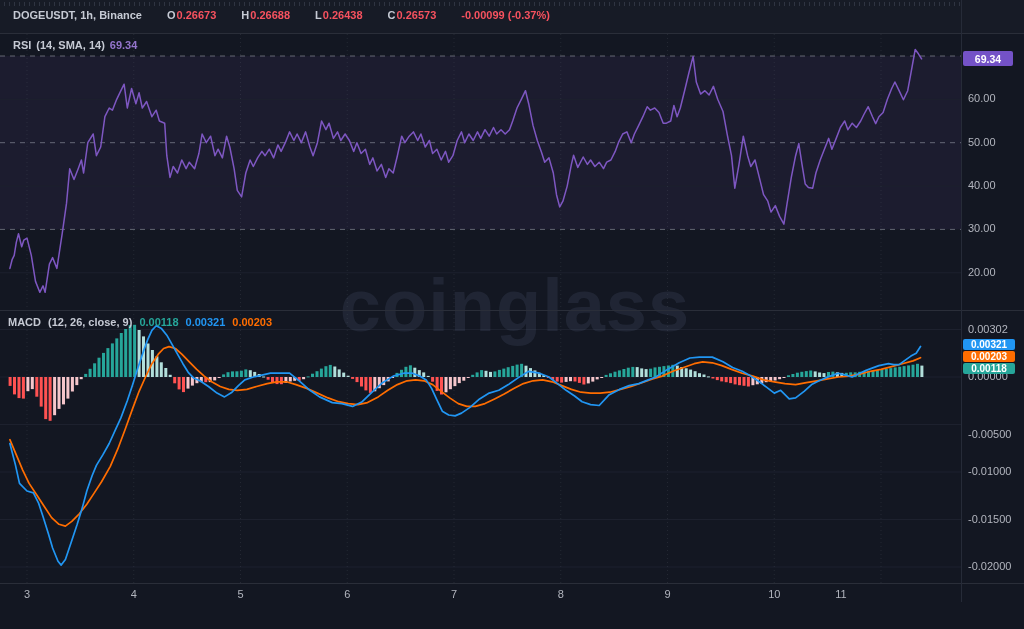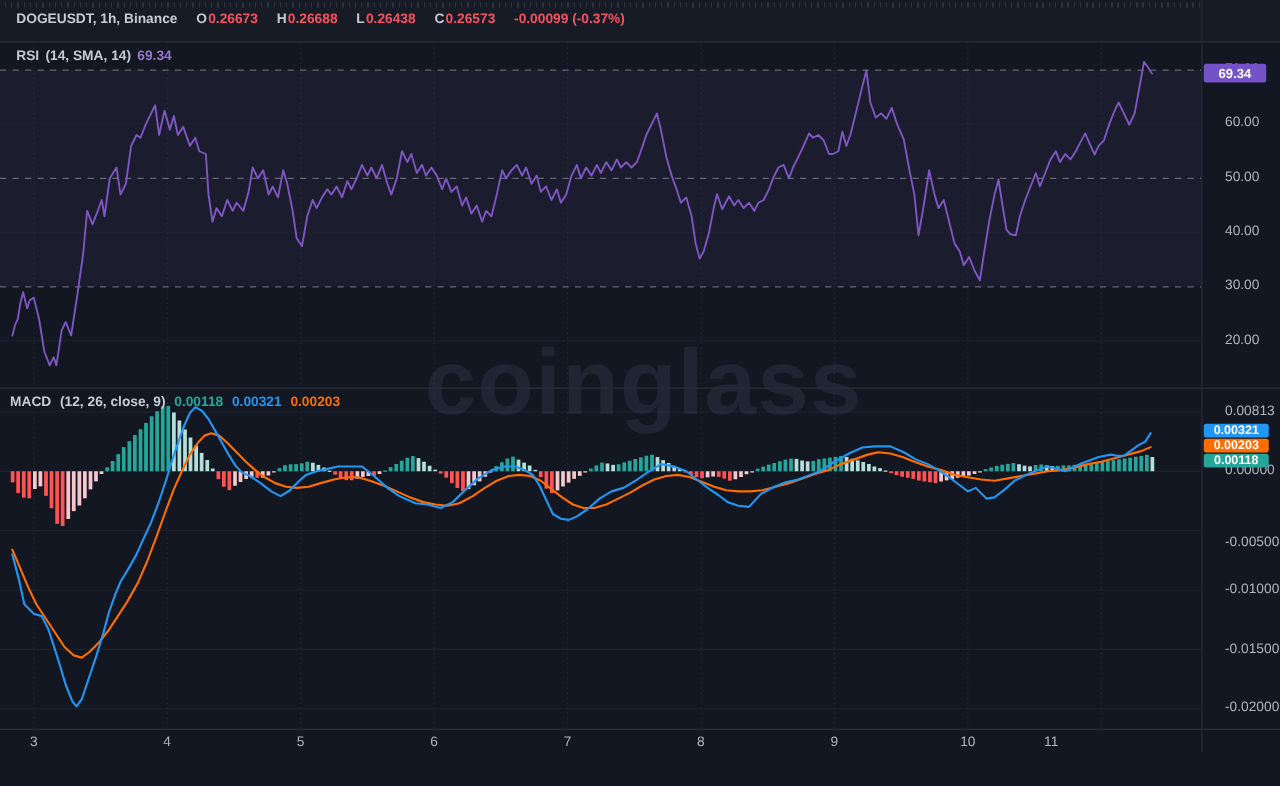--- a/index.html
+++ b/index.html
@@ -3,33 +3,33 @@
 <meta charset="utf-8">
 <style>
   html,body{margin:0;padding:0;background:#0d1017;}
   #app{position:relative;width:1024px;height:629px;background:#131722;overflow:hidden;
        font-family:"Liberation Sans",sans-serif;-webkit-font-smoothing:antialiased;}
   #chart{position:absolute;top:0;left:0;z-index:1;}
   .topstrip{position:absolute;top:0;left:0;right:0;height:33px;background:#171b26;
             border-bottom:1px solid #2a2e39;z-index:2;}
   .candle-ticks{position:absolute;top:2px;left:4px;right:64px;height:4px;opacity:.6;
     background:repeating-linear-gradient(90deg,#3f4554 0 1px,transparent 1px 5px);}
-  .legend{position:absolute;display:flex;gap:15px;font-size:11px;font-weight:600;color:#d1d4dc;
+  .legend{position:absolute;display:flex;gap:25px;font-size:11px;font-weight:600;color:#d1d4dc;
           align-items:baseline;z-index:7;white-space:nowrap;}
   .legend .dim{color:#c6cad4;font-weight:600;}
   .pair{display:flex;gap:1px;}
   .red{color:#f7525f;}
   .purple{color:#9575cd;}
   .teal{color:#26a69a;}
   .blue{color:#2196f3;}
   .orange{color:#ff6d00;}
   .sep-h{position:absolute;left:0;right:0;height:1px;background:#2a2e39;z-index:3;}
   .sep-v{position:absolute;top:0;height:602px;left:961px;width:1px;background:#262b38;z-index:3;}
   .right-axis{position:absolute;top:0;bottom:27px;left:962px;width:62px;z-index:4;}
-  .tick{position:absolute;left:6px;font-size:11px;color:#b2b5be;z-index:4;margin-left:12px;}
+  .tick{position:absolute;left:6px;font-size:11px;color:#b2b5be;z-index:4;}
   .ttick{position:absolute;top:588px;font-size:11px;color:#b2b5be;transform:translateX(-50%);z-index:4;}
   .axis-badge{position:absolute;left:1px;width:50px;border-radius:2px;color:#fff;font-size:10.5px;
               font-weight:700;display:flex;align-items:center;justify-content:center;z-index:6;}
   .badge-rsi{top:51px;height:15px;background:#7452c7;}
   .badge-macd{height:11px;width:52px;font-size:10px;}
   .branding{position:absolute;left:0;right:0;top:602px;height:27px;background:#1c212c;
             display:flex;align-items:center;padding-left:10px;gap:7px;z-index:5;}
   .branding .tv-text{font-size:13px;font-weight:700;color:#9aa0ab;letter-spacing:.2px;}
   .timeaxis-hit{position:absolute;left:0;right:63px;top:584px;height:18px;z-index:3;}
 </style>
@@ -318,21 +318,21 @@
   <div class="right-axis">
     <div id="rsi-ticks">
         <div class="tick" style="top: 49px;">70.00</div>
         <div class="tick" style="top: 92.35px;">60.00</div>
         <div class="tick" style="top: 135.7px;">50.00</div>
         <div class="tick" style="top: 179.05px; text-align: right;">40.00</div>
         <div class="tick" style="top: 222.4px;">30.00</div>
         <div class="tick" style="top: 265.75px;">20.00</div>
       </div>
     <div id="macd-ticks">
-        <div class="tick" style="top: 322.5px;">0.00813</div>
+        <div class="tick" style="top: 322.5px;">0.00302</div>
         <div class="tick" style="top: 370px;">0.00000</div>
         <div class="tick" style="top: 428px;">-0.00500</div>
         <div class="tick" style="top: 465px;">-0.01000</div>
         <div class="tick" style="top: 512.5px;">-0.01500</div>
         <div class="tick" style="top: 560px;">-0.02000</div>
       </div>
     <div class="axis-badge badge-rsi">69.34</div>
     <div class="axis-badge badge-macd" style="top:339px;background:#2196f3;">0.00321</div>
     <div class="axis-badge badge-macd" style="top:351px;background:#ff6d00;">0.00203</div>
     <div class="axis-badge badge-macd" style="top:363px;background:#26a69a;">0.00118</div>

